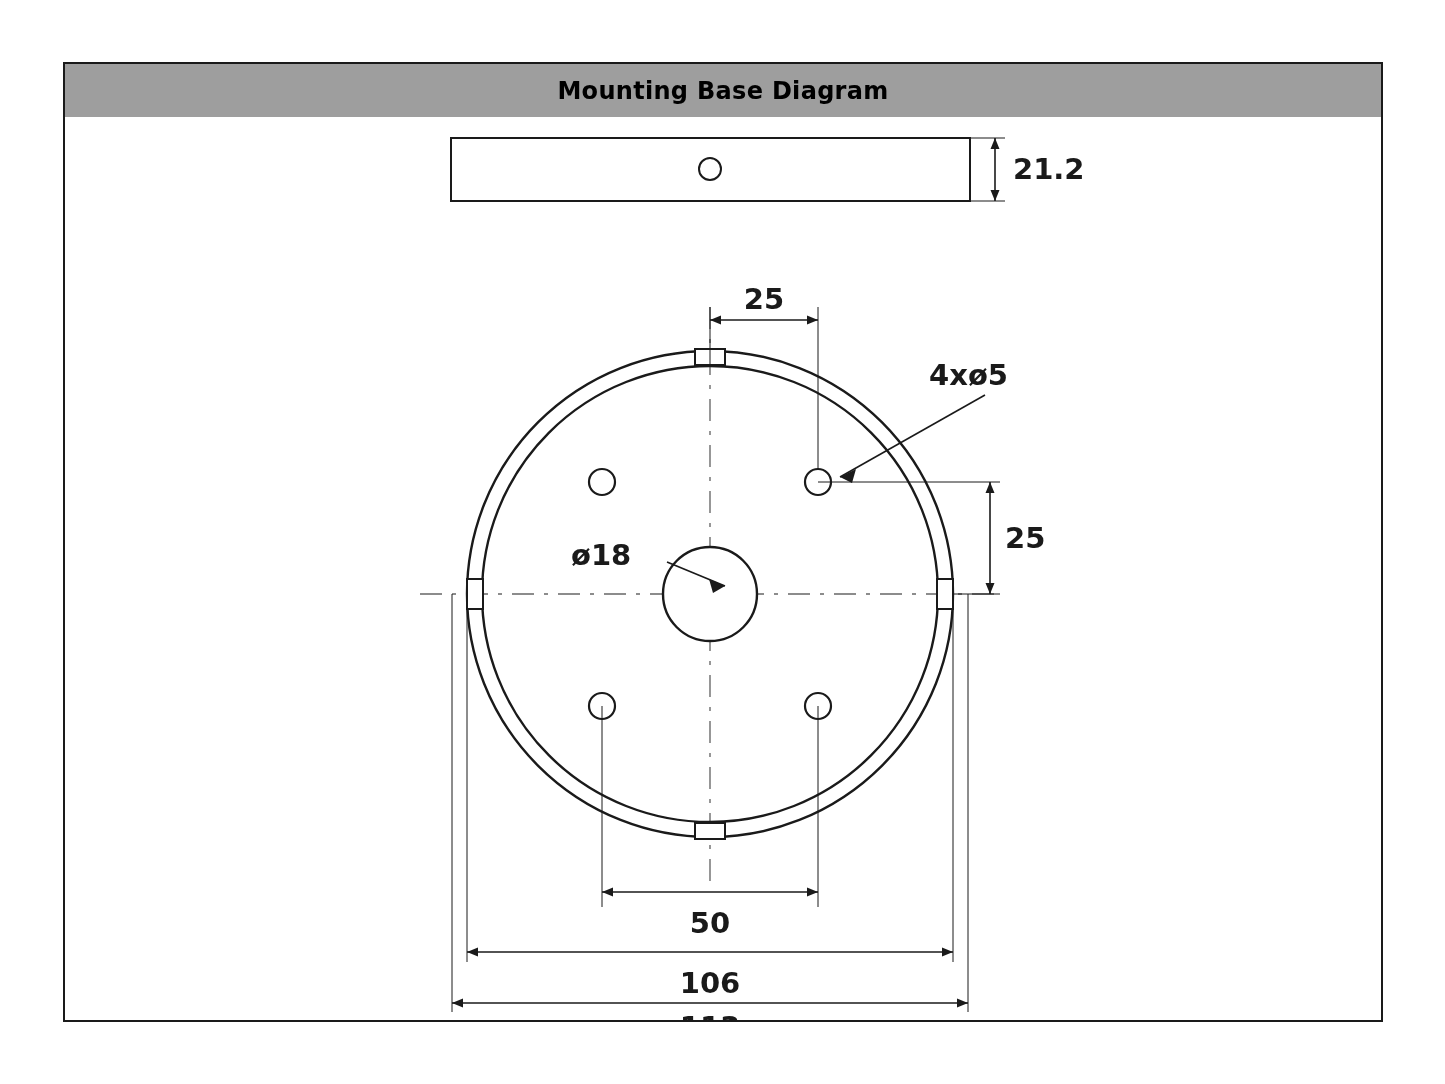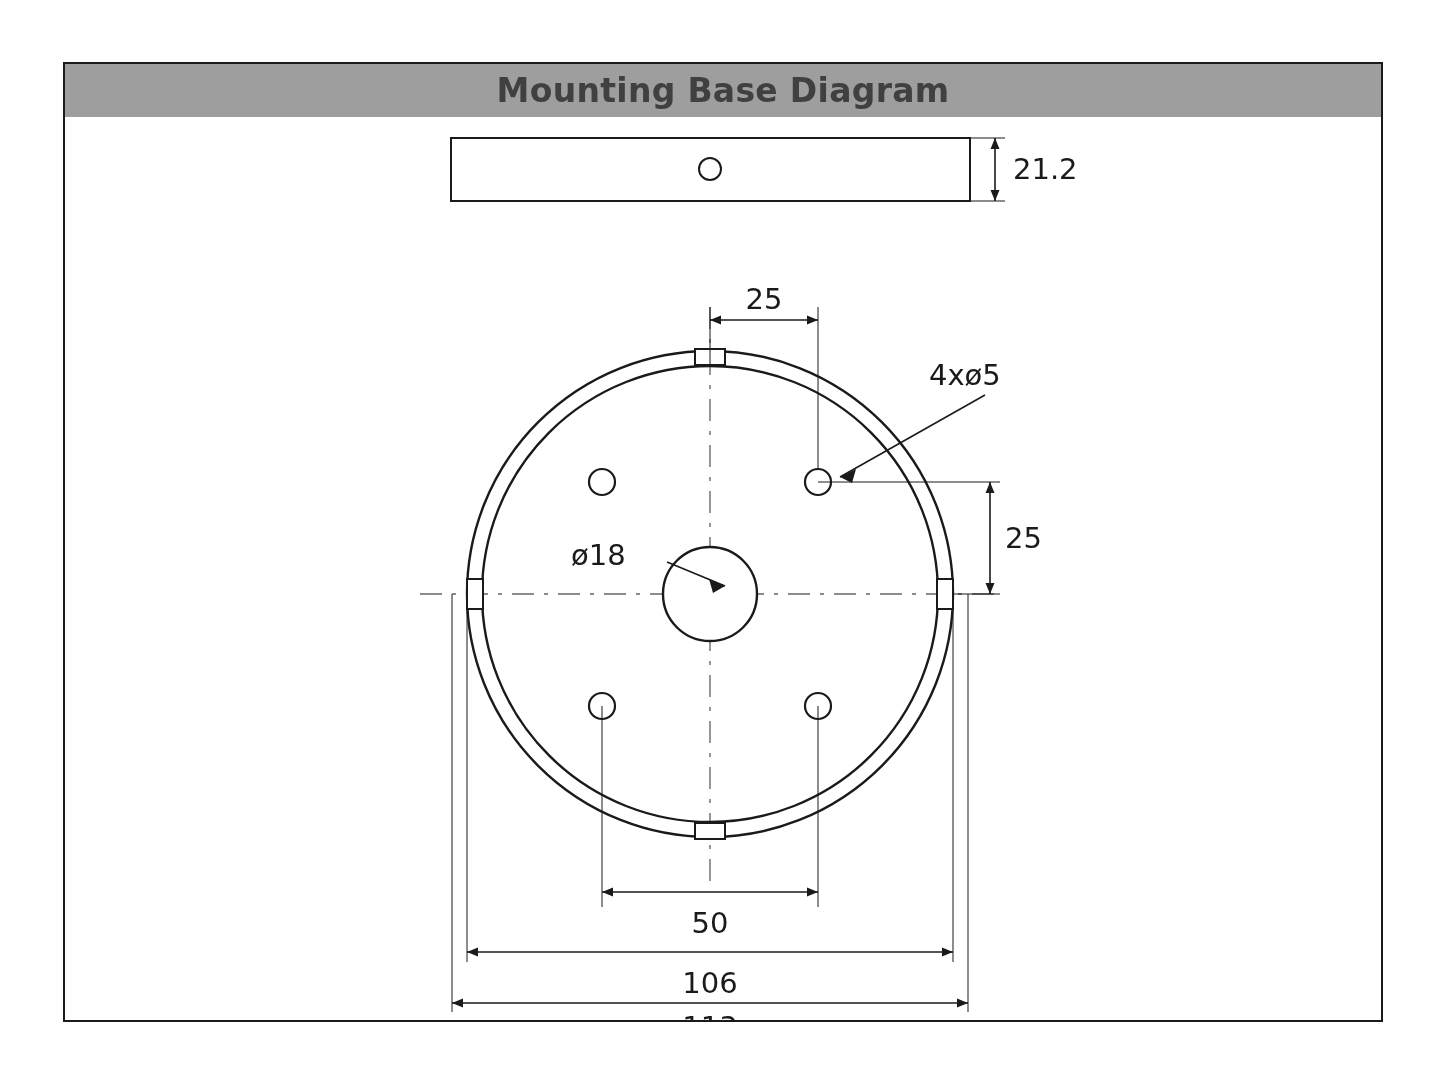--- a/index.html
+++ b/index.html
@@ -31,32 +31,33 @@
     top: 0;
     width: 100%;
     height: 53px;
     background: #9e9e9e;
     box-sizing: border-box;
     display: flex;
     align-items: center;
     justify-content: center;
   }
   #title-bar .title-text {
-    color: #404040;
-    font-size: 33px;
+    color: #000000;
+    font-size: 24px;
     font-weight: bold;
     letter-spacing: 0.3px;
     font-family: "DejaVu Sans", sans-serif;
   }
   #drawing-area {
     position: absolute;
     left: 0;
     top: 53px;
     width: 100%;
     height: 921px;
+    font-weight: bold;
   }
   svg {
     display: block;
   }
   text {
     font-family: "DejaVu Sans", sans-serif;
     fill: #1a1a1a;
   }
 </style>
 </head>

